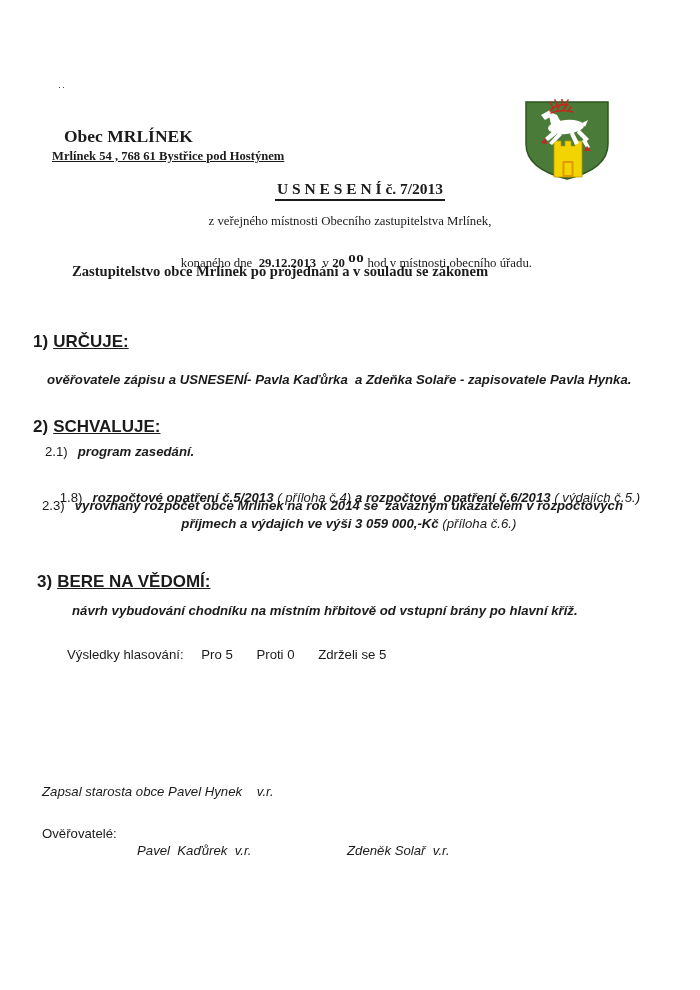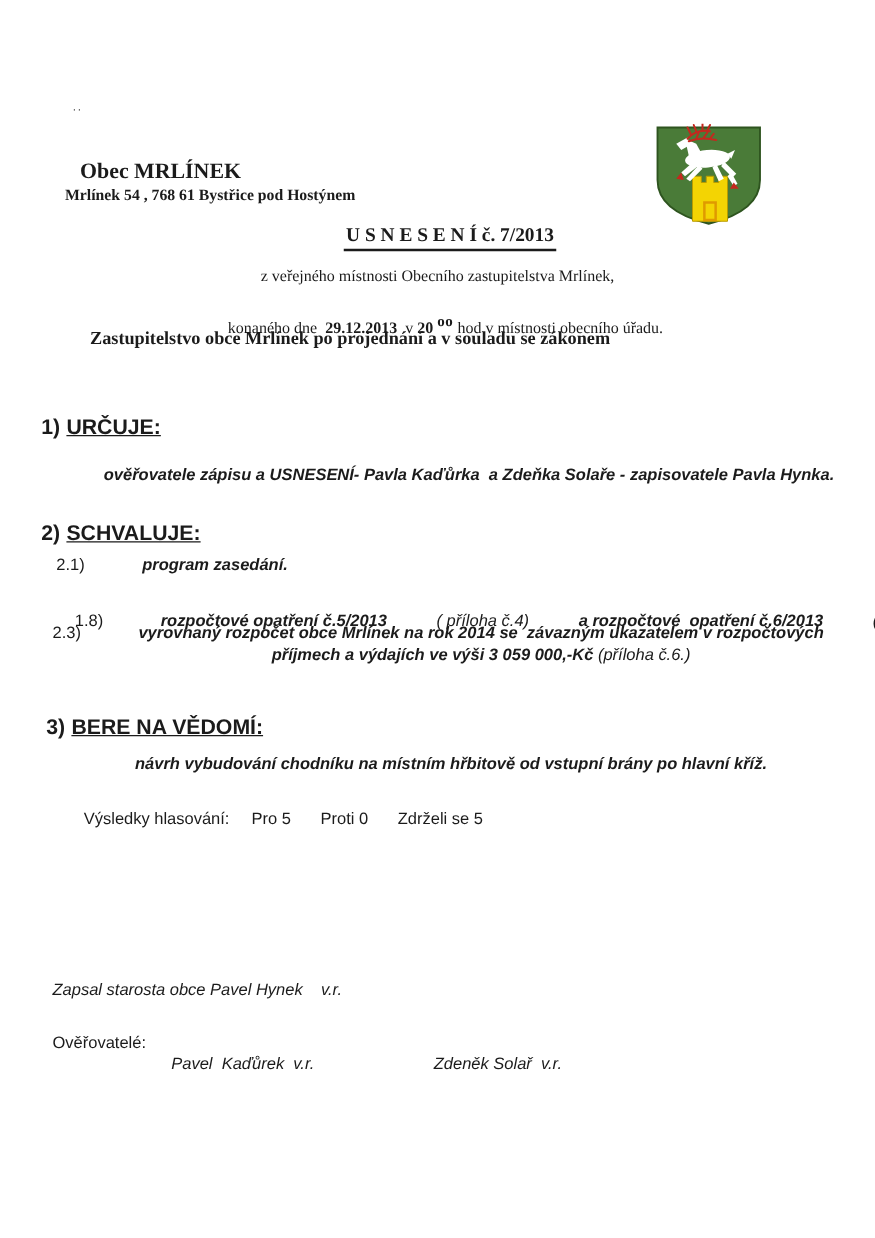--- a/index.html
+++ b/index.html
@@ -9,29 +9,29 @@
   .serif{font-family:"Liberation Serif", serif;}
   .sans{font-family:"Liberation Sans", sans-serif;}
   .b{font-weight:bold;}
   .i{font-style:italic;}
   .u{text-decoration:underline;}
   .pre{white-space:pre;}
   .prew{white-space:pre-wrap;}
   .center{left:0;width:700px;text-align:center;}
   .mark{font-size:9px;letter-spacing:1px;color:#2a2a2a;}
   .orgname{font-size:17.5px;line-height:20px;margin-left:12px;}
-  .orgaddr{font-size:12.6px;line-height:16px;margin-top:2px;}
+  .orgaddr{font-size:12.6px;line-height:16px;margin-top:2px;text-decoration:underline;}
   .title{font-size:15.5px;}
   .title .tspan{display:inline-block;border-bottom:2px solid #1b1b1b;padding:0 2px 1px 2px;}
   .meet{font-size:12.8px;line-height:18px;}
-  .sup{font-size:12px;vertical-align:super;letter-spacing:0.5px;}
+  .sup{font-size:15px;vertical-align:super;letter-spacing:0.5px;}
   .lead{font-size:14.6px;}
   .sechead{font-size:17px;}
   .sechead .num{margin-right:5px;}
-  .itemtext{font-size:13.2px;margin-left:36px;}
+  .itemtext{font-size:13.2px;}
   .row{display:flex;align-items:flex-start;text-align:center;}
   .numcol{font-size:13.2px;flex:0 0 auto;margin-right:10px;}
   .l18{line-height:18px;}
   .vote{font-size:13.2px;}
   .vote .vlabel{margin-right:14px;}
   .vote .vitem{margin-right:20px;}
   .foot{font-size:13.2px;}
 </style>
 </head>
 <body>

